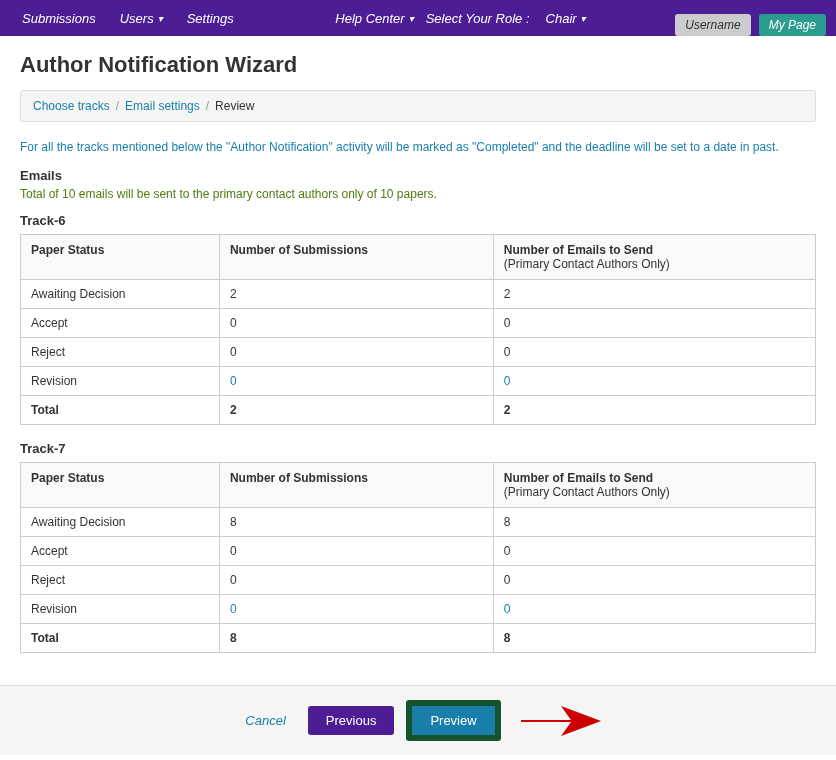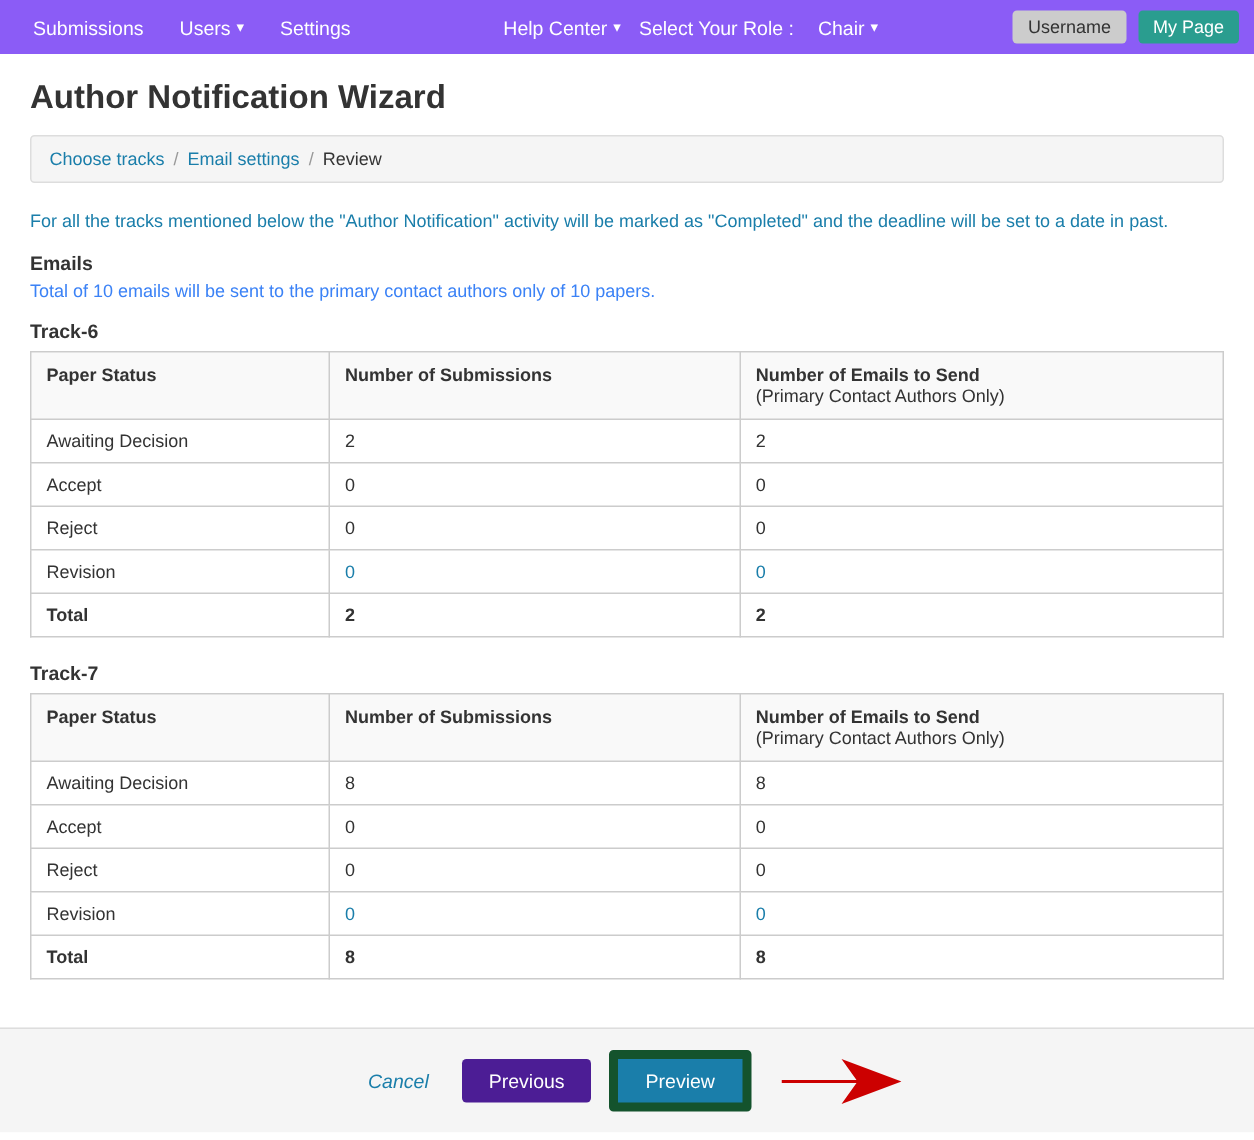--- a/index.html
+++ b/index.html
@@ -1,24 +1,25 @@
 <!DOCTYPE html>
 <html><head>
   <meta charset="utf-8">
   <style>
     * { box-sizing: border-box; margin: 0; padding: 0; }
     body { font-family: Arial, sans-serif; font-size: 13px; background: #fff; color: #333; }
 
     
     .navbar {
-      background-color: #8b5cf6;
-      display: flex;
-      align-items: center;
+      background-color: #4c1d95;
+      display: flex;
+      align-items: flex-end;
       padding: 0 10px;
       height: 36px;
+      font-style: italic;
     }
     .navbar-item {
       color: #fff;
       padding: 0 12px;
       height: 36px;
       display: flex;
       align-items: center;
       cursor: pointer;
       font-size: 13px;
       white-space: nowrap;
@@ -104,21 +105,21 @@
       margin-bottom: 12px;
       line-height: 1.5;
     }
     .emails-label {
       font-size: 13px;
       font-weight: bold;
       margin-bottom: 4px;
     }
     .emails-summary {
       font-size: 12px;
-      color: #3b82f6;
+      color: #4d7c0f;
       margin-bottom: 12px;
     }
     .track-label {
       font-size: 13px;
       font-weight: bold;
       margin-bottom: 6px;
       color: #333;
     }
 
     

